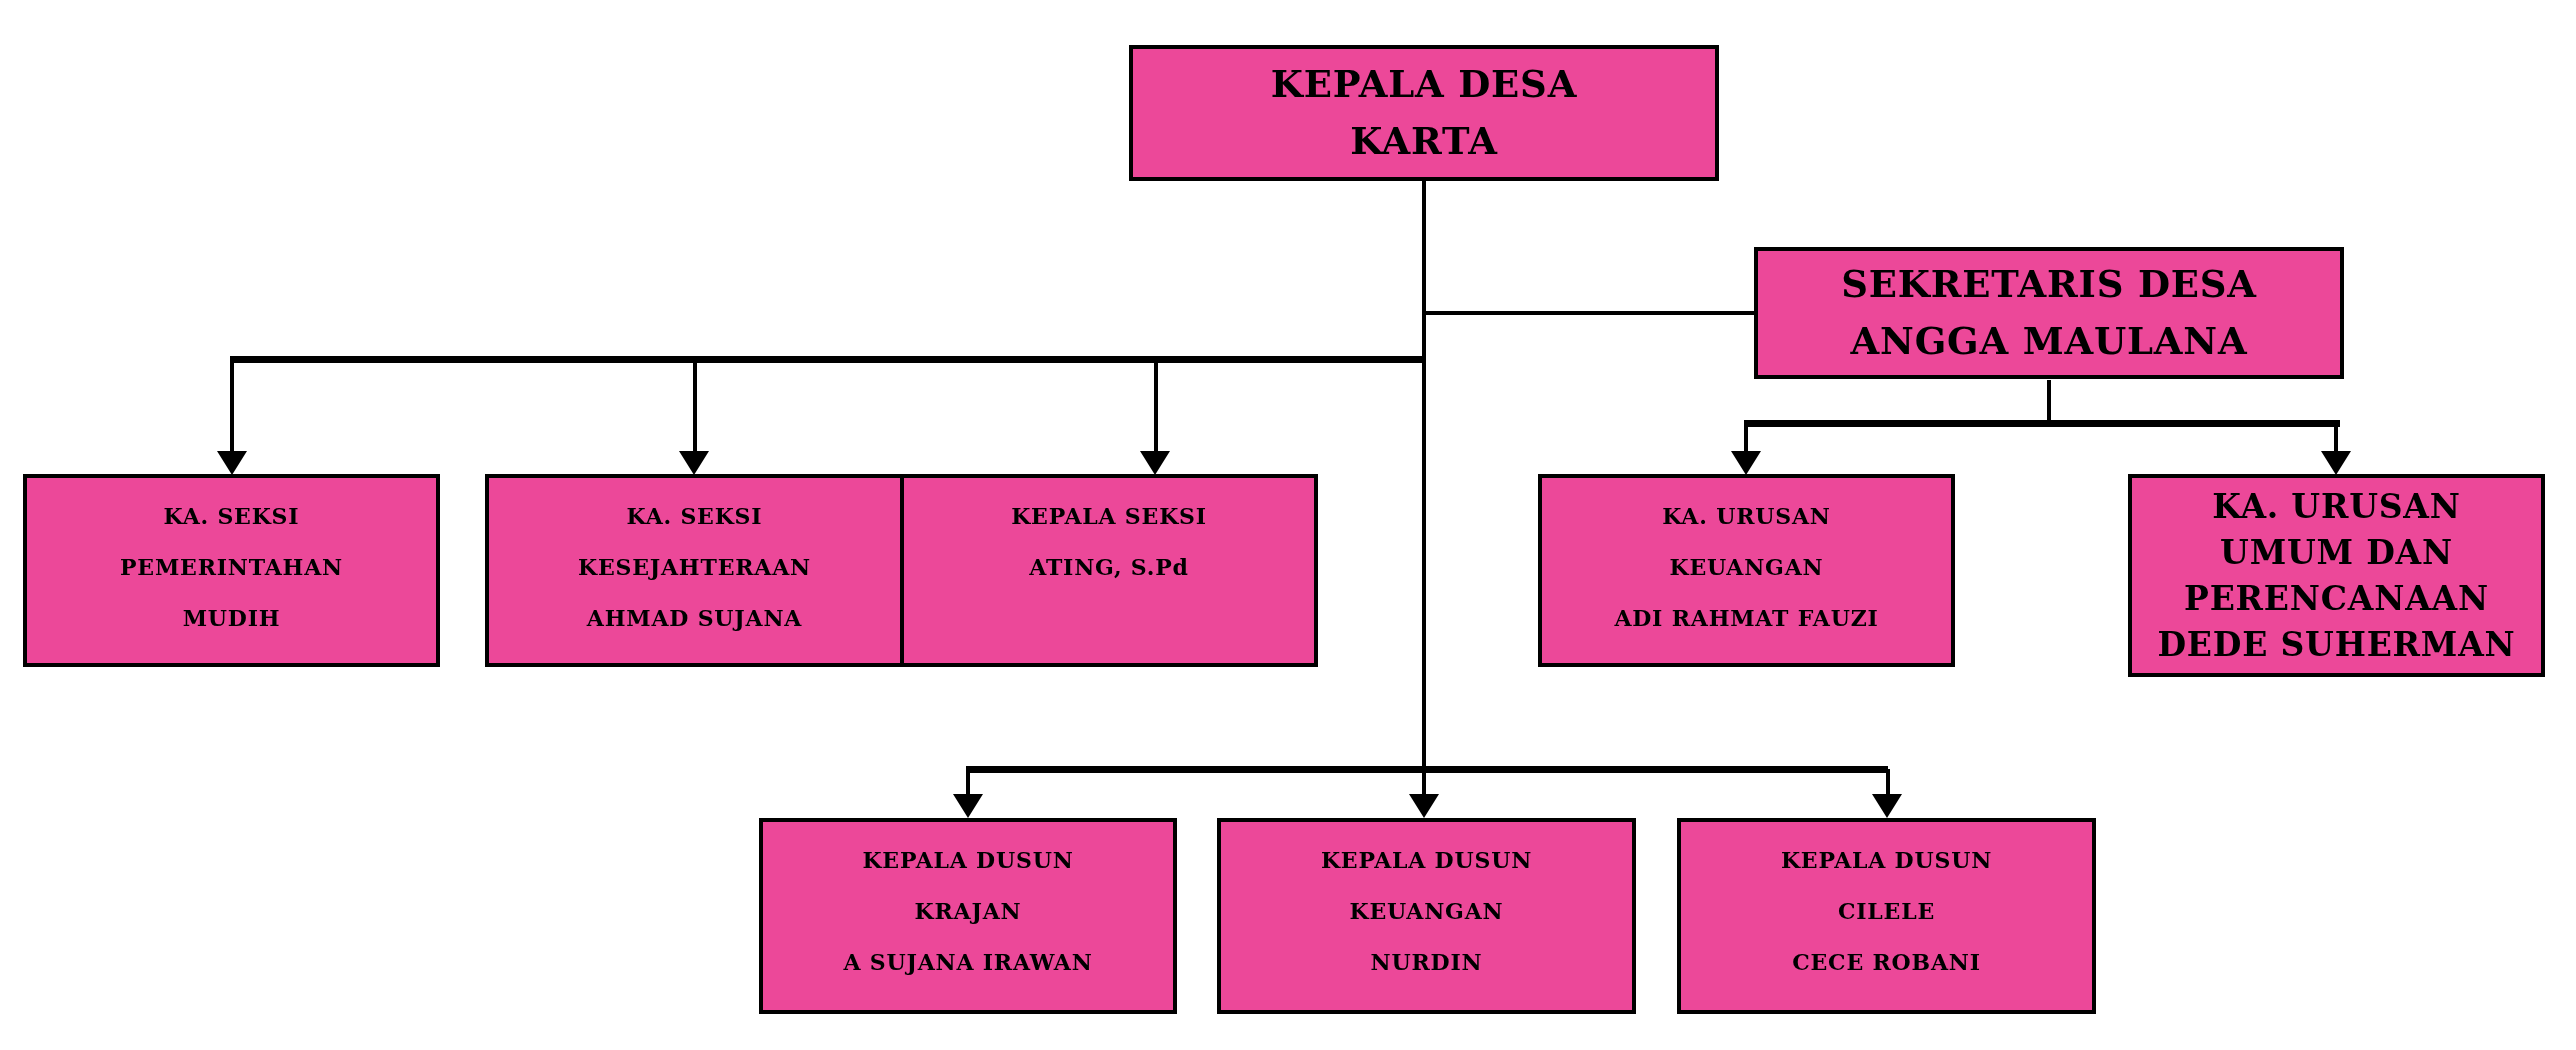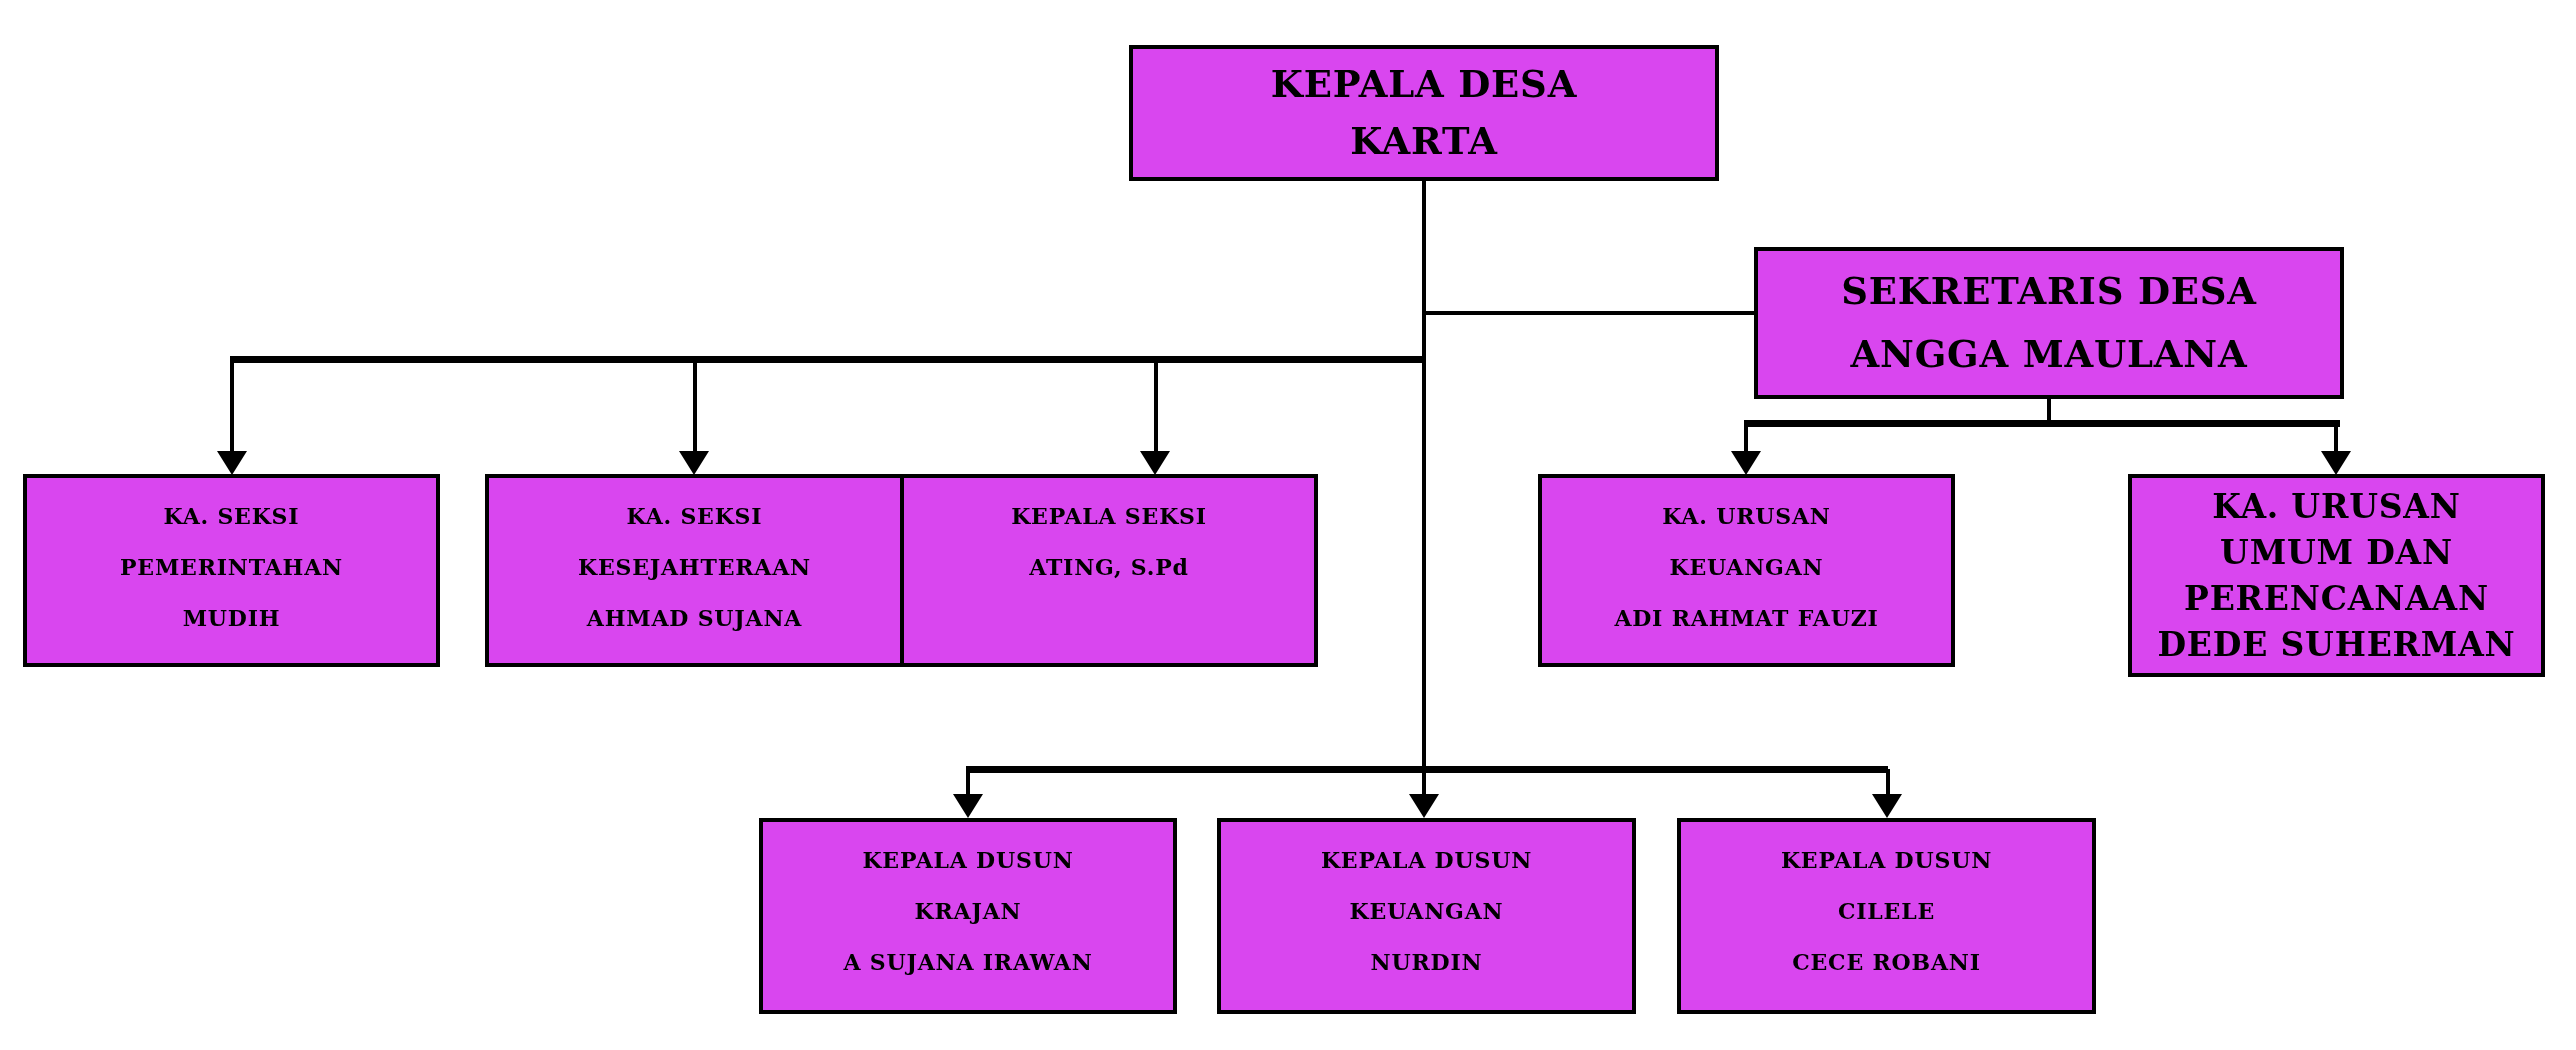--- a/index.html
+++ b/index.html
@@ -11,41 +11,41 @@
     background:#ffffff;
     font-family:"DejaVu Serif","Liberation Serif",serif;
     font-weight:700;
     color:#000000;
     overflow:hidden;
   }
   .node{
     position:absolute;
     box-sizing:border-box;
     border:4.8px solid #000000;
-    background:#d946ef;
+    background:#ec4899;
     display:flex;
     flex-direction:column;
     align-items:center;
     text-align:center;
     letter-spacing:0.8px;
   }
   .node .line{display:block;white-space:nowrap;}
   
   .node.two{justify-content:space-evenly;font-size:37px;}
   .node.two .line{line-height:45px;}
   
   .node.stack{justify-content:flex-start;padding-top:12.8px;font-size:22px;}
   .node.stack .line{line-height:51px;}
   
   .node.tight{justify-content:flex-start;padding-top:6.4px;font-size:33px;}
   .node.tight .line{line-height:46px;}
 
   
   #n-kepala      {left:1129px;top:45px;  width:590px;height:136px;}
-  #n-sekretaris  {left:1754px;top:247px; width:590px;height:152px;align-items:center;}
+  #n-sekretaris  {left:1754px;top:247px; width:590px;height:132px;align-items:center;}
   #n-pemerintahan{left:23px;  top:474px; width:417px;height:193px;}
   #n-kesejahteraan{left:485px;top:474px; width:419px;height:193px;}
   #n-pelayanan   {left:900px;top:474px; width:418px;height:193px;}
   #n-keuangan    {left:1538px;top:474px; width:417px;height:193px;}
   #n-umum        {left:2128px;top:474px; width:417px;height:203px;}
   #n-krajan      {left:759px; top:818px;width:418px;height:196px;}
   #n-patengong   {left:1217px;top:818px;width:419px;height:196px;}
   #n-cilele      {left:1677px;top:818px;width:419px;height:196px;}
 
   

